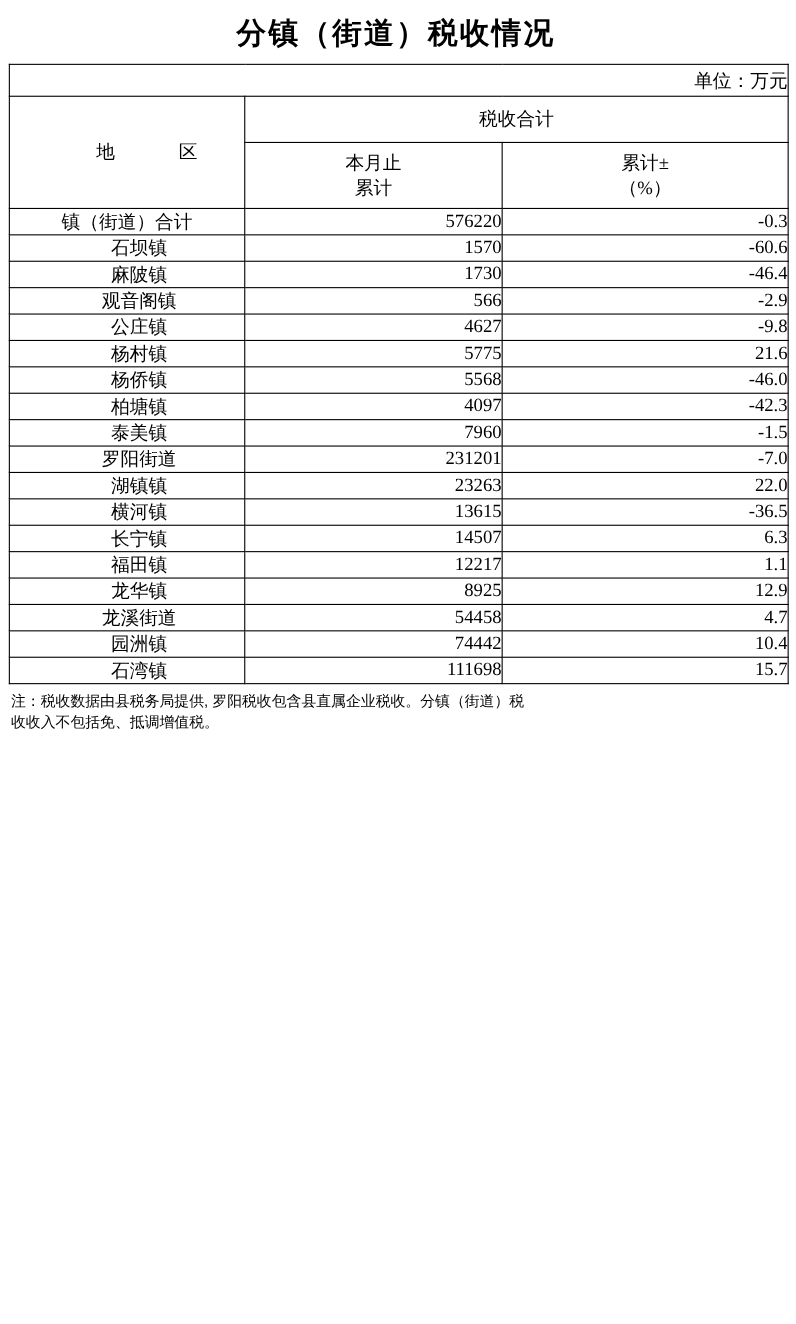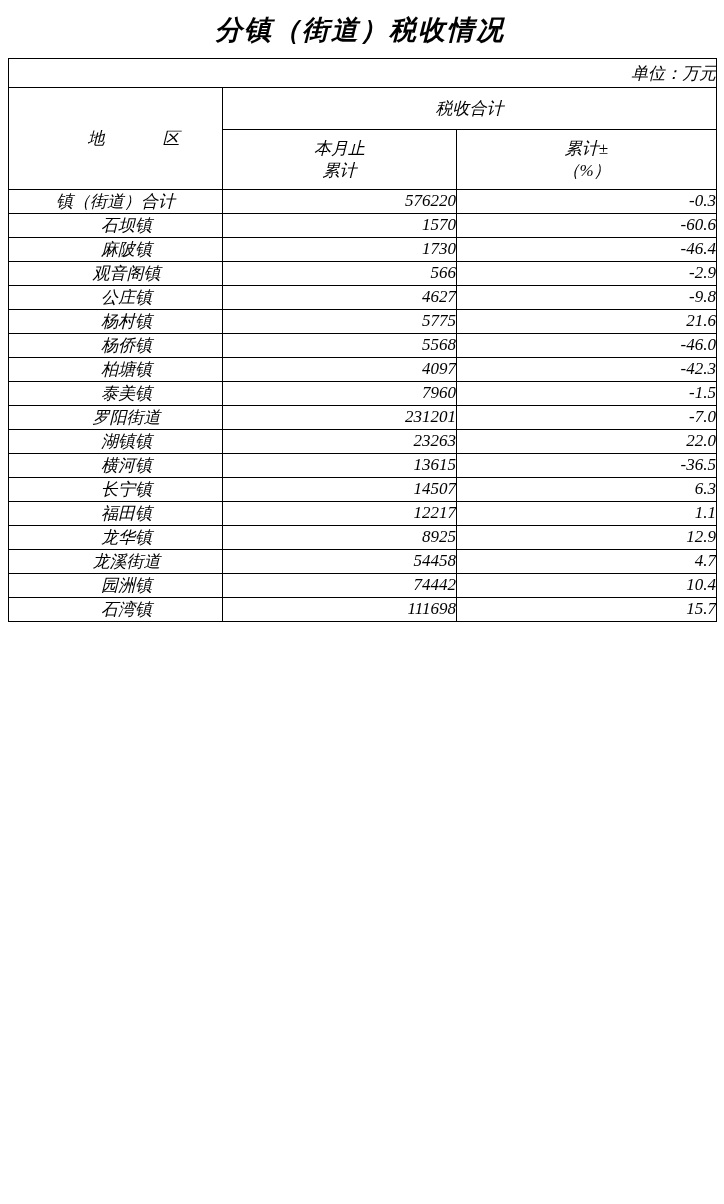--- a/index.html
+++ b/index.html
@@ -13,21 +13,20 @@
     font-family: "Liberation Serif", "DejaVu Serif", serif;
     color: #000000;
     overflow: hidden;
   }
   .page {
     width: 720px;
     height: 1204px;
     box-sizing: border-box;
     padding: 6px 8px 0 8px;
     position: relative;
-    font-style: italic;
   }
   .title {
     text-align: center;
     font-size: 27px;
     font-weight: bold;
     letter-spacing: 2px;
     padding: 6px 0 10px 0;
     font-family: "Liberation Serif", "DejaVu Serif", serif;
   }
   table.sheet {
@@ -203,14 +202,18 @@
           <td class="cell-num">10.4</td>
         </tr>
         <tr>
           <td class="cell-region indent">石湾镇</td>
           <td class="cell-num">111698</td>
           <td class="cell-num">15.7</td>
         </tr>
       </tbody>
   </table>
 
+  <div class="note">
+    <span class="note-line">注：税收数据由县税务局提供, 罗阳税收包含县直属企业税收。分镇（街道）税</span>
+    <span class="note-line">收收入不包括免、抵调增值税。</span>
+  </div>
 
 </div>
 
 </body></html>

